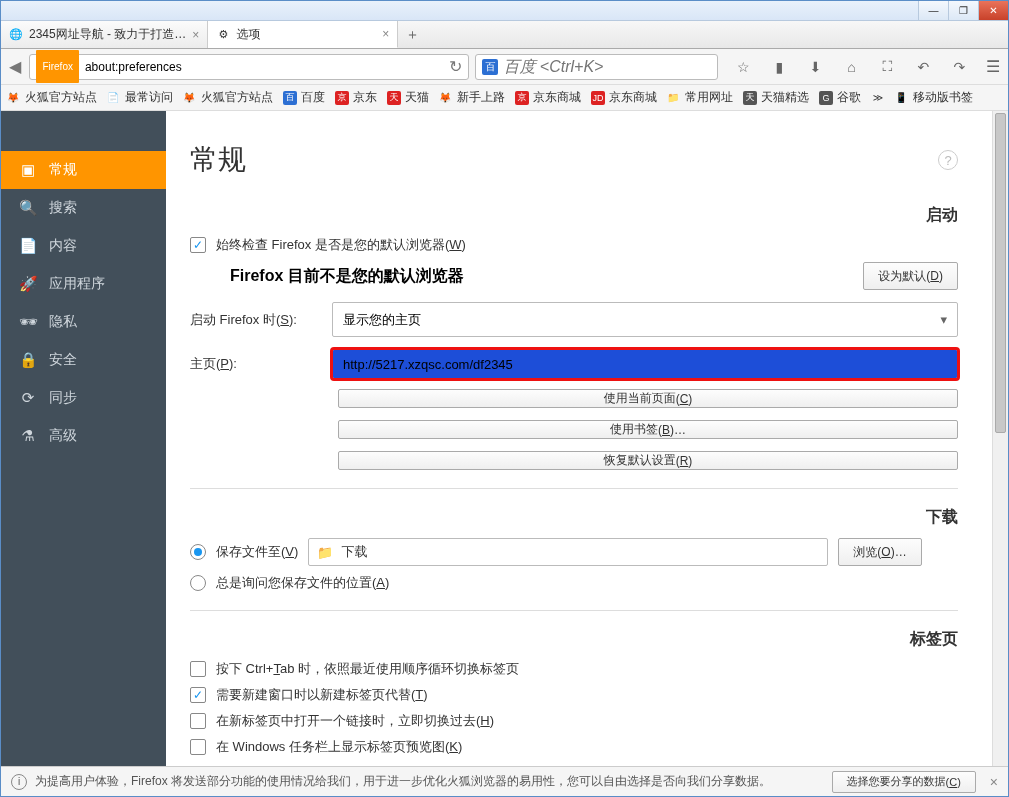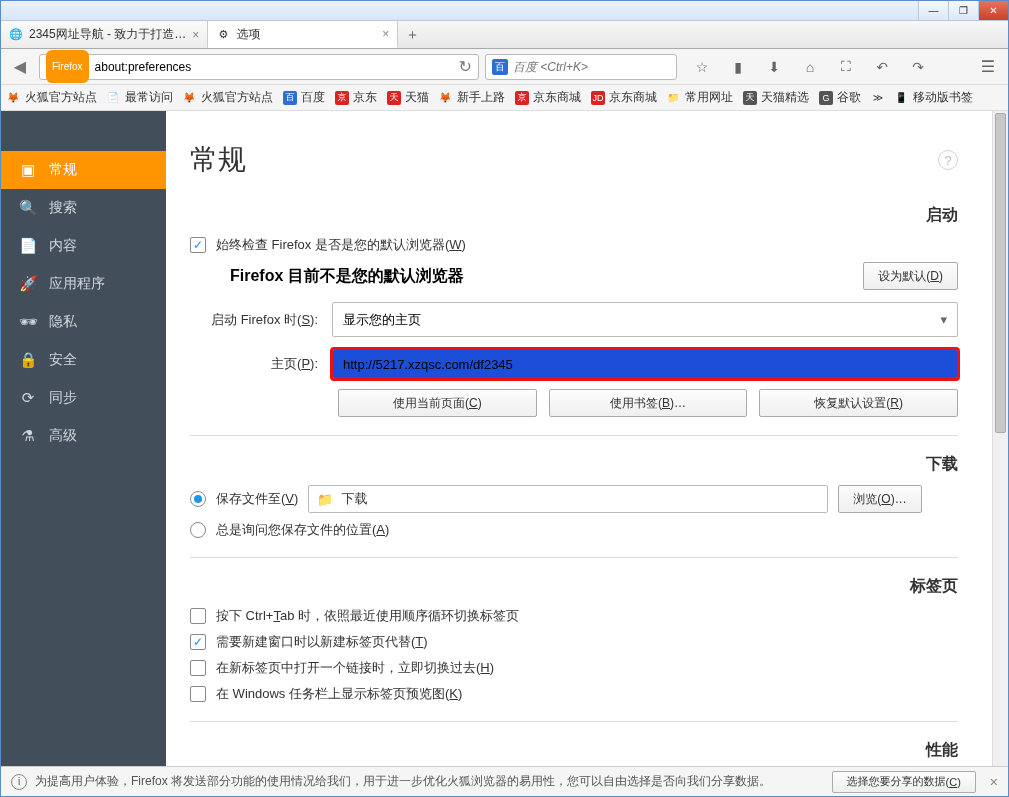--- a/index.html
+++ b/index.html
@@ -16,24 +16,24 @@
 .tab { display:flex; align-items:center; gap:6px; padding:0 8px; min-width:190px; border-right:1px solid #ccc; font-size:12px; color:#333; background:linear-gradient(#fbfbfb,#ececec); position:relative;}
 .tab.active { background:#fff; border-bottom:1px solid #fff; }
 .tab .favicon { width:14px; height:14px; display:inline-flex; align-items:center; justify-content:center; font-size:11px; }
 .tab .close { margin-left:auto; color:#888; font-size:12px; }
 .newtab { width:28px; display:flex; align-items:center; justify-content:center; color:#666; font-size:14px;}
 
 
 .navbar { height:36px; background:#f5f5f5; display:flex; align-items:center; padding:0 6px; gap:6px; border-bottom:1px solid #ddd;}
 .navbtn { width:26px; height:26px; display:flex; align-items:center; justify-content:center; color:#777; border-radius:2px;}
 .urlbox { flex:0 0 440px; height:26px; border:1px solid #bbb; border-radius:3px; display:flex; align-items:center; padding:0 6px; gap:6px; background:#fff;}
-.urlbox .ffpill { background:#ff9500; color:#fff; font-size:10px; padding:11px 6px; border-radius:6px;}
+.urlbox .ffpill { background:#ff9500; color:#fff; font-size:10px; padding:11px 6px; border-radius:1px;}
 .urlbox input { flex:1; border:none; outline:none; font-size:12px; }
 .searchbox { flex:0 0 180px; height:26px; border:1px solid #bbb; border-radius:3px; display:flex; align-items:center; padding:0 6px; gap:5px; background:#fff;}
-.searchbox input { flex:1; border:none; outline:none; font-size:12px; font-style:italic; color:#ec4899; }
+.searchbox input { flex:1; border:none; outline:none; font-size:16px; font-style:italic; color:#ec4899; }
 .toolicons { display:flex; gap:10px; margin-left:6px; }
 .toolicons .navbtn{ color:#666; font-size:14px;}
 .spacer{flex:1;}
 .hamburger{width:28px;height:26px;display:flex;align-items:center;justify-content:center;color:#666;font-size:16px;}
 
 
 .bmbar { height:26px; background:#f5f5f5; display:flex; align-items:center; padding:0 6px; gap:10px; border-bottom:1px solid #ddd; font-size:12px; color:#333;}
 .bm { display:flex; align-items:center; gap:4px; white-space:nowrap;}
 .bm .fav{width:14px;height:14px;display:inline-flex;align-items:center;justify-content:center;font-size:10px;border-radius:2px;}
 
@@ -45,27 +45,27 @@
 .sbitem .sic{width:18px;text-align:center;font-size:15px;}
 
 .pane { flex:1; overflow:auto; padding:30px 34px 0 24px; position:relative;}
 .page-title { font-size:28px; font-weight:400; color:#333; display:flex; align-items:center;}
 .page-title .help{margin-left:auto;color:#bbb;border:1px solid #ccc;border-radius:50%;width:20px;height:20px;display:flex;align-items:center;justify-content:center;font-size:13px;}
 
 .section { margin-top:26px; }
 .section h2 { font-size:16px; font-weight:700; color:#333; margin-bottom:10px;text-align:right;}
 .row { display:flex; align-items:center; gap:10px; margin:8px 0; font-size:13px; color:#333;}
 .chk { width:16px; height:16px; border:1px solid #888; border-radius:2px; display:inline-flex; align-items:center; justify-content:center; background:#fff; font-size:12px; color:#1996f0;}
-.lbl-right { width:120px; text-align:right; font-size:13px; color:#333; }
+.lbl-right { width:120px; font-size:13px; color:#333; }
 .select { flex:1; height:35px; border:1px solid #bbb; border-radius:2px; display:flex; align-items:center; padding:0 10px; font-size:13px; background:#fff; position:relative;}
 .select::after{content:"▾"; position:absolute; right:10px; color:#666;}
 .txt { flex:1; height:30px; border:1px solid #bbb; border-radius:2px; padding:0 10px; font-size:13px; background:#1d4ed8;}
 .txt.highlight{ outline:3px solid #e11; outline-offset:-1px;}
 .btn { height:28px; border:1px solid #aaa; border-radius:2px; background:linear-gradient(#fdfdfd,#efefef); padding:0 14px; font-size:12px; display:inline-flex; align-items:center; justify-content:center; color:#333;}
-.btnrow{display:flex; gap:12px; margin-left:148px; margin-top:10px;}
+.btnrow{display:flex; gap:12px; margin-left:148px; margin-top:10px;flex-direction:column;}
 .btnrow .btn{flex:1;}
 .default-row{display:flex;align-items:center;gap:12px;margin-left:40px;margin-top:6px;}
 .default-row .btn{margin-left:auto;}
 .formrow{display:flex;align-items:center;gap:14px;margin-top:12px;}
 .formrow .lbl-right{width:128px;}
 .radio{width:16px;height:16px;border:1px solid #888;border-radius:50%;display:inline-flex;align-items:center;justify-content:center;background:#fff;}
 .radio.checked::after{content:"";width:8px;height:8px;border-radius:50%;background:#1996f0;}
 .pathbox{flex:0 0 520px;height:28px;border:1px solid #bbb;border-radius:2px;display:flex;align-items:center;padding:0 8px;gap:8px;font-size:13px;background:#fff;}
 .folder{color:#f5b942;}
 hr.sep{border:none;border-top:1px solid #ddd;margin:18px 0;}

